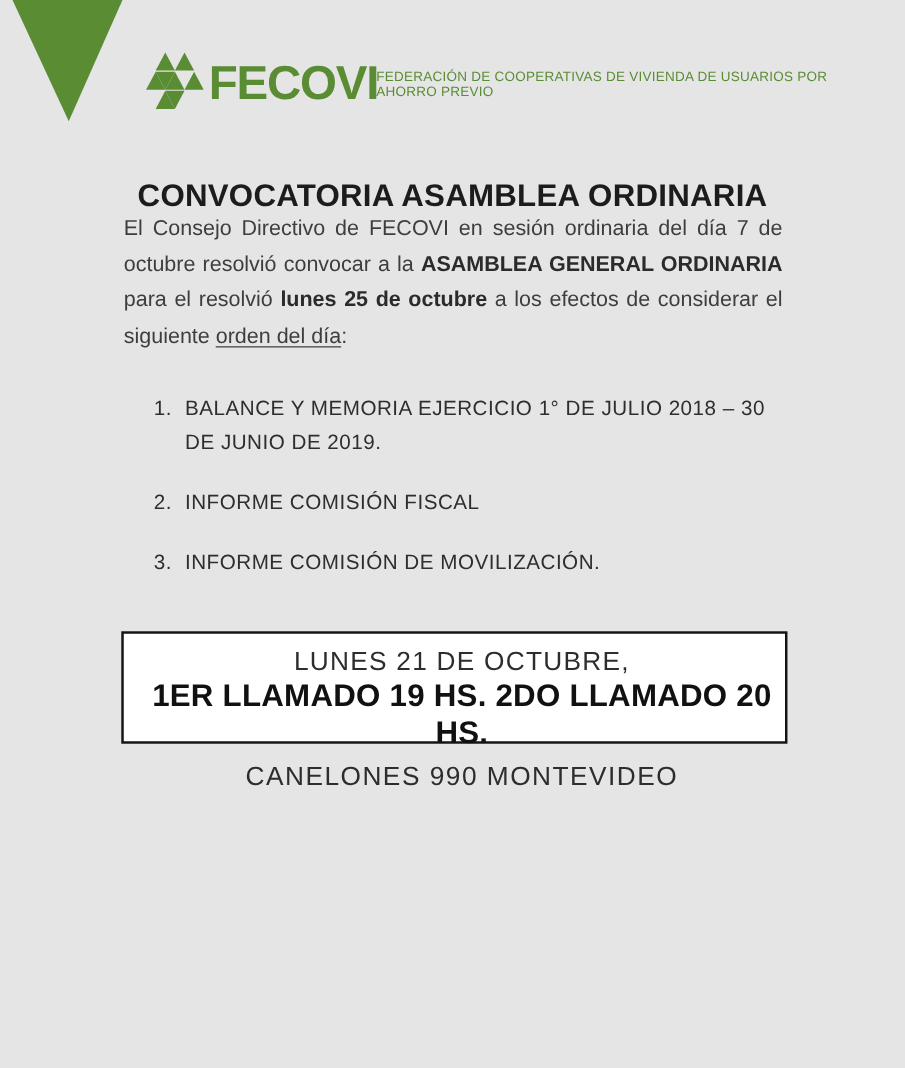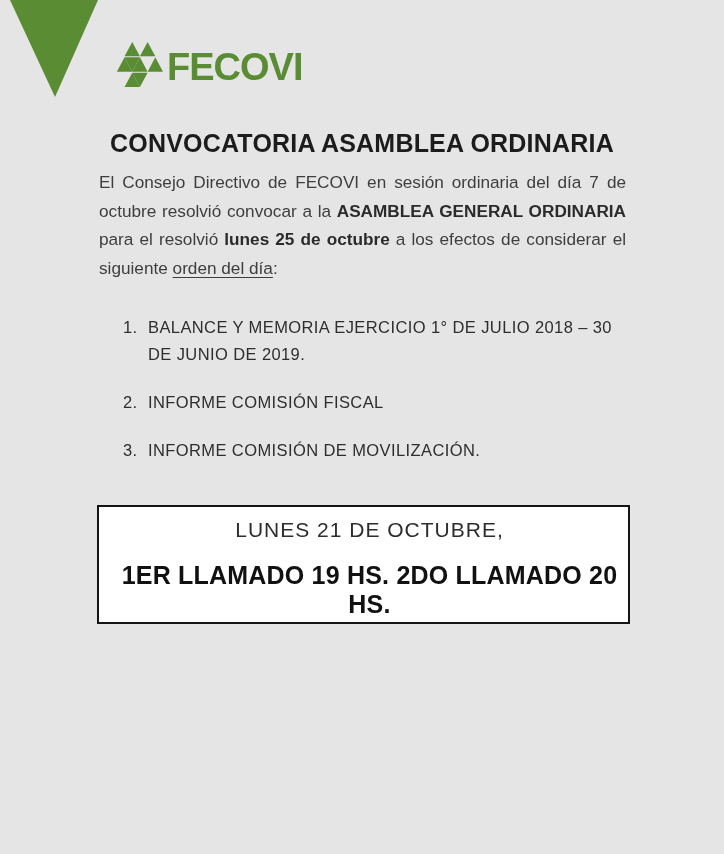--- a/index.html
+++ b/index.html
@@ -19,21 +19,21 @@
     position: absolute; left: 167px; top: 48px;
     font-size: 38px; font-weight: 800; letter-spacing: -1px;
     color: var(--brand-green); line-height: 1;
   }
   .tagline {
     position: absolute; left: 301px; top: 56px; width: 400px;
     font-size: 10.8px; letter-spacing: 0.2px; color: var(--brand-green);
   }
   
   .title {
-    position: absolute; left: 0; top: 129px; width: 100%; margin: 0;
+    position: absolute; left: 0; top: 143px; width: 100%; margin: 0;
     text-align: center; font-size: 25px; font-weight: 800;
     letter-spacing: 0.2px; color: #1c1c1c;
   }
   
   .intro {
     position: absolute; left: 99px; top: 168px; width: 527px; margin: 0;
     font-size: 17.2px; line-height: 28.5px; text-align: justify;
     color: #3e3e3e; font-weight: 400;
   }
   .semibold { font-weight: 700; color: #2b2b2b; }
@@ -43,25 +43,25 @@
   .agenda {
     position: absolute; left: 123px; top: 314px; width: 492px;
     margin: 0; padding: 0; list-style: none;
     font-size: 16.5px; letter-spacing: 0.4px; color: #2e2e2e;
   }
   .agenda-item { display: flex; margin-bottom: 21px; line-height: 27px; }
   .agenda-item .num { flex: 0 0 25px; width: 25px; }
   .agenda-item .txt { flex: 1; }
   
   .notice-box {
-    position: absolute; left: 97px; top: 505px; width: 533px; height: 119px;
+    position: absolute; left: 97px; top: 505px; width: 533px; height: 90px;
     border: 2px solid #141414; text-align: center; background: #ffffff; padding-left: 12px;
   }
   .nb-line1 { margin-top: 11px; font-size: 21px; letter-spacing: 1px; color: #2d2d2d; }
-  .nb-line2 { margin-top: 19px; font-size: 25px; font-weight: 800; letter-spacing: 0.2px; color: #111111; }
+  .nb-line2 { margin-top: 1px; font-size: 25px; font-weight: 800; letter-spacing: 0.2px; color: #111111; }
   .nb-line3 { margin-top: 9px; font-size: 21px; letter-spacing: 1.2px; color: #2d2d2d; }
   
   .footer { position: absolute; left: 99px; top: 706px; width: 527px; }
   .footer p {
     margin: 0 0 13px 0; font-size: 16.3px; line-height: 26.5px;
     text-align: justify; color: #454545;
   }
 </style>
 </head>
 <body>
@@ -78,20 +78,21 @@
     <polygon points="12,16 20,31 4,31"></polygon>
     <polygon points="12,16 28,16 20,31"></polygon>
     <polygon points="28,16 36,31 20,31"></polygon>
     <polygon points="44,16 52,31 36,31"></polygon>
     <polygon points="20,32 28,47 12,47"></polygon>
     <polygon points="20,32 36,32 28,47"></polygon>
   </svg>
 
   <div class="wordmark">FECOVI</div>
 
+  <div class="tagline">FEDERACIÓN DE COOPERATIVAS DE VIVIENDA DE USUARIOS POR AHORRO PREVIO</div>
 
   <h1 class="title">CONVOCATORIA ASAMBLEA ORDINARIA</h1>
 
   <p class="intro"><span>El Consejo Directivo de FECOVI en sesión ordinaria del día 7 de octubre resolvió convocar a la </span><span class="semibold">ASAMBLEA GENERAL ORDINARIA</span><span> para el resolvió </span><span class="bold">lunes 25 de octubre</span><span> a los efectos de considerar el siguiente </span><span class="underline">orden del día</span><span>:</span></p>
 
   <ol class="agenda">
     <li class="agenda-item">
       <span class="num">1.</span>
       <span class="txt">BALANCE Y MEMORIA EJERCICIO 1° DE JULIO 2018 – 30 DE JUNIO DE 2019.</span>
     </li>
@@ -101,18 +102,19 @@
     </li>
     <li class="agenda-item">
       <span class="num">3.</span>
       <span class="txt">INFORME COMISIÓN DE MOVILIZACIÓN.</span>
     </li>
   </ol>
 
   <div class="notice-box">
     <div class="nb-line1">LUNES 21 DE OCTUBRE,</div>
     <div class="nb-line2">1ER LLAMADO 19 HS. 2DO LLAMADO 20 HS.</div>
+    <div class="nb-line3">CANELONES 990 MONTEVIDEO</div>
   </div>
 
   <div class="footer">
   </div>
 
 </div>
 
 </body></html>

